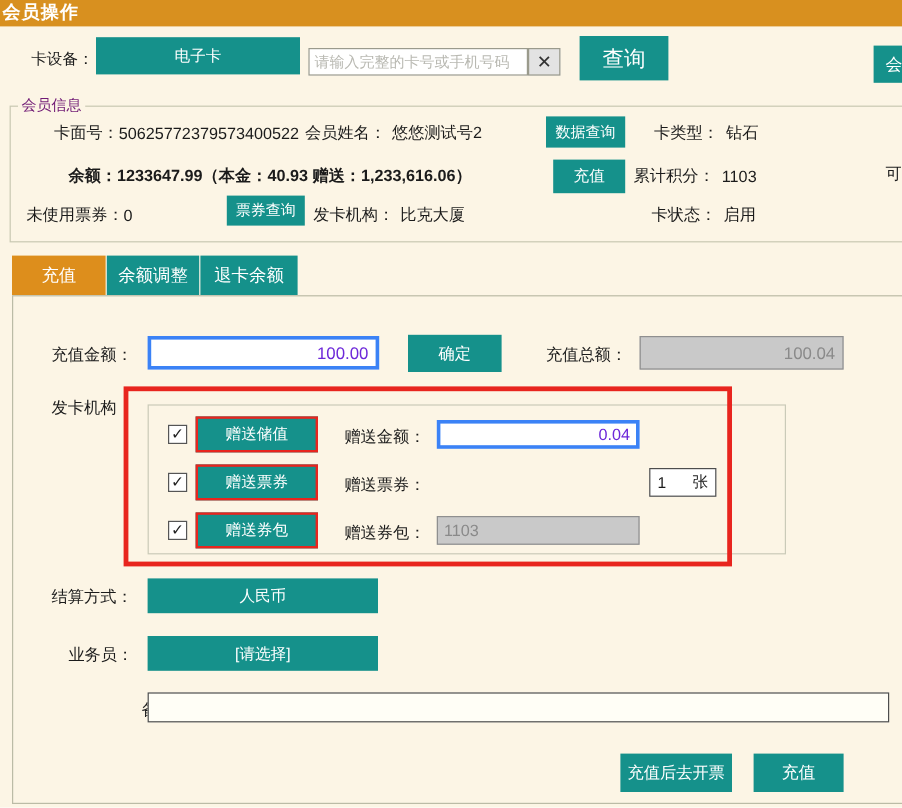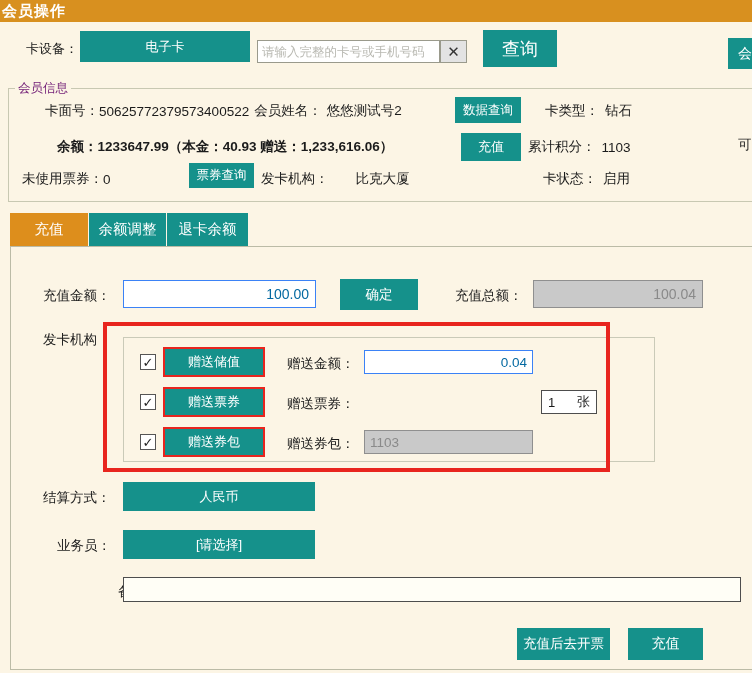--- a/index.html
+++ b/index.html
@@ -4,23 +4,23 @@
 <style>
   html,body{margin:0;padding:0;}
   body{font-family:"Liberation Sans","DejaVu Sans",sans-serif;}
   #screen{position:relative;width:752px;height:673px;background:#FCF5E5;overflow:hidden;}
   .abs{position:absolute;box-sizing:border-box;}
   .titlebar{left:0;top:0;width:752px;height:22px;background:#D8901F;color:#fff;
     font-size:15px;font-weight:bold;line-height:22px;padding-left:2px;letter-spacing:1px;}
   .lbl{color:#1b1b1b;font-size:13.5px;white-space:nowrap;}
   .btn{background:#15918B;color:#fff;display:flex;align-items:center;justify-content:center;
     font-size:13px;cursor:pointer;white-space:nowrap;border:none;}
-  .inp{border:1px solid #9a9a8c;background:#fff;font-size:13px;color:#0369a1;outline:none;}
+  .inp{border:1px solid #9a9a8c;background:#fff;font-size:13px;color:#6d28d9;outline:none;}
   .inp::placeholder{color:#b9b9b2;}
-  .inp-dark{border:1px solid #3b82f6;}
+  .inp-dark{border:3px solid #3b82f6;}
   .inp-gray{background:#C9C9C9;border:1px solid #8f8f8f;color:#8a8a8a;}
   .fieldset-box{border:1px solid #C8C8B2;}
   .legend{position:absolute;top:-9px;left:6px;background:#FCF5E5;padding:0 3px;
     color:#701a75;font-size:12.5px;}
   .tab{height:33px;color:#fff;font-size:14.5px;display:flex;align-items:center;
     justify-content:center;cursor:pointer;}
   .tab-active{background:#DD8E1C;}
   .tab-idle{background:#15918B;}
   .panel{border:1px solid #BBBBA6;background:#FCF5E5;}
   .checkbox{width:16px;height:16px;background:#fff;border:1px solid #555;
@@ -70,21 +70,21 @@
     <span class="lbl">累计积分：</span>
     <span class="lbl" style="margin-left:6px;">1103</span>
   </div>
   <span class="abs lbl" style="left:738px;top:136px;">可</span>
 
   <div class="abs row-text" style="left:22px;top:168px;height:22px;">
     <span class="lbl">未使用票券：</span>
     <span class="lbl">0</span>
   </div>
   <button class="abs btn" style="left:189px;top:163px;width:65px;height:25px;font-size:12.5px;">票券查询</button>
-  <div class="abs row-text" style="left:261px;top:168px;height:22px;gap:22px;">
+  <div class="abs row-text" style="left:261px;top:168px;height:22px;">
     <span class="lbl">发卡机构：</span>
     <span class="lbl" style="margin-left:5px;">比克大厦</span>
   </div>
   <div class="abs row-text" style="left:543px;top:168px;height:22px;">
     <span class="lbl">卡状态：</span>
     <span class="lbl" style="margin-left:6px;">启用</span>
   </div>
 
   <div class="abs tab tab-active" style="left:10px;top:213px;width:78px;">充值</div>
   <div class="abs tab tab-idle" style="left:89px;top:213px;width:77px;">余额调整</div>

